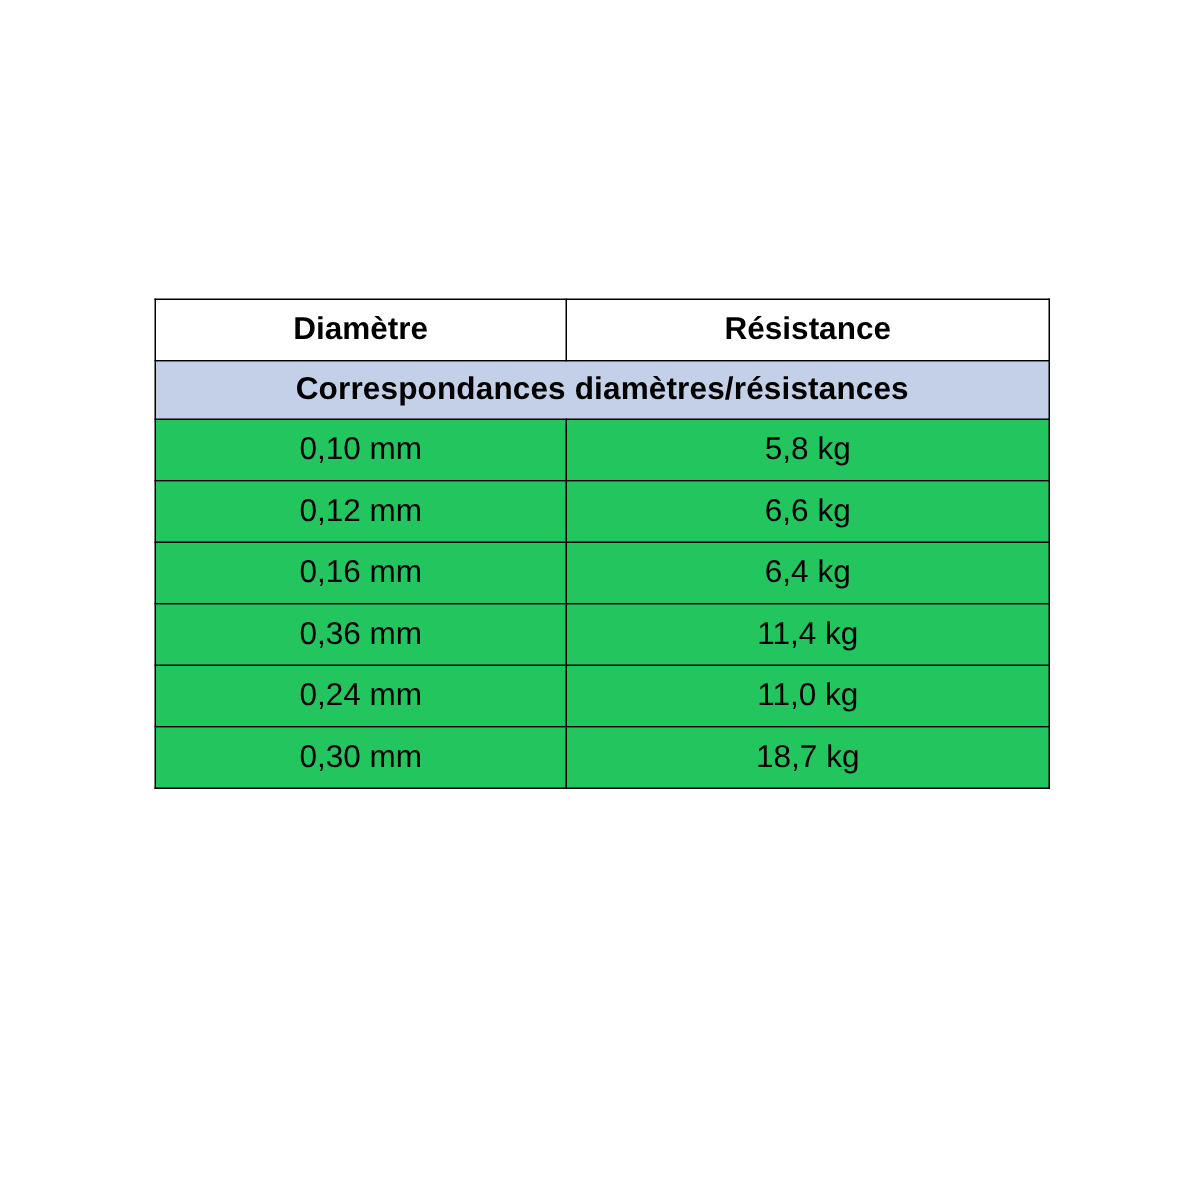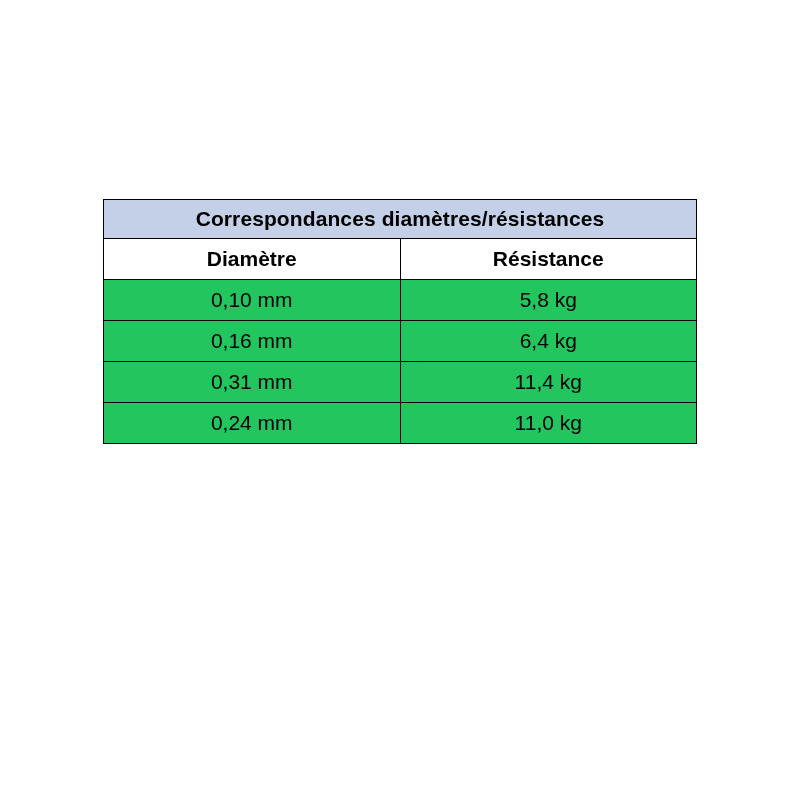--- a/index.html
+++ b/index.html
@@ -61,38 +61,46 @@
   .col-right { width: 321px; }
 </style>
 </head>
 <body>
 
 <div class="page">
   <div class="table-wrap">
     <table class="corr-table">
       <tbody>
         <tr>
-          <td class="title-cell" colspan="2">Correspondances diamètres/résistances</td>
+          <td class="head-cell col-left">Diamètre</td>
+          <td class="head-cell col-right">Résistance</td>
         </tr>
         <tr>
-          <td class="head-cell col-left">Diamètre</td>
-          <td class="head-cell col-right">Résistance</td>
+          <td class="title-cell" colspan="2">Correspondances diamètres/résistances</td>
         </tr>
         <tr>
           <td class="data-cell col-left">0,10 mm</td>
           <td class="data-cell col-right">5,8 kg</td>
         </tr>
         <tr>
+          <td class="data-cell col-left">0,12 mm</td>
+          <td class="data-cell col-right">6,6 kg</td>
+        </tr>
+        <tr>
           <td class="data-cell col-left">0,16 mm</td>
           <td class="data-cell col-right">6,4 kg</td>
         </tr>
         <tr>
-          <td class="data-cell col-left">0,31 mm</td>
+          <td class="data-cell col-left">0,36 mm</td>
           <td class="data-cell col-right">11,4 kg</td>
         </tr>
         <tr>
           <td class="data-cell col-left">0,24 mm</td>
           <td class="data-cell col-right">11,0 kg</td>
+        </tr>
+        <tr>
+          <td class="data-cell col-left">0,30 mm</td>
+          <td class="data-cell col-right">18,7 kg</td>
         </tr>
       </tbody>
     </table>
   </div>
 </div>
 
 </body></html>

